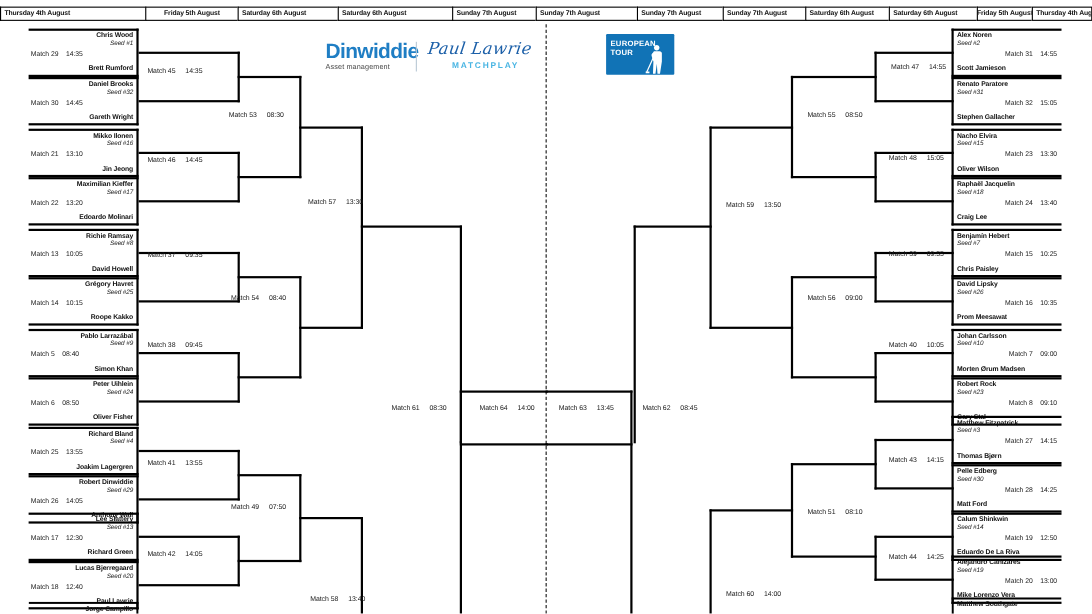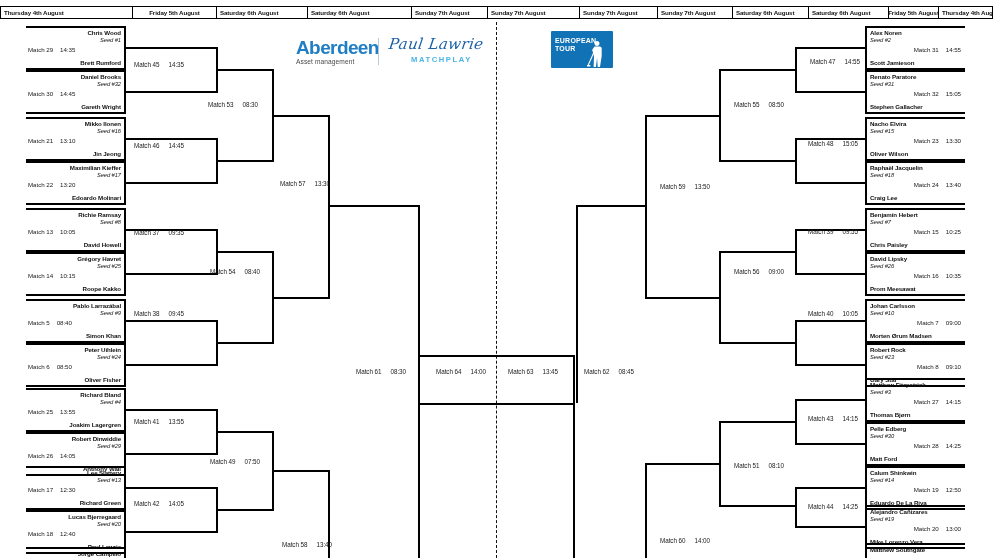--- a/index.html
+++ b/index.html
@@ -204,21 +204,21 @@
     <div class="date-cell left-al" style="width:92px">Sunday 7th August</div>
     <div class="date-cell left-al" style="width:78px">Sunday 7th August</div>
     <div class="date-cell left-al" style="width:75px">Sunday 7th August</div>
     <div class="date-cell left-al" style="width:76px">Saturday 6th August</div>
     <div class="date-cell left-al" style="width:80px">Saturday 6th August</div>
     <div class="date-cell" style="width:50px">Friday 5th August</div>
     <div class="date-cell left-al" style="width:55px">Thursday 4th August</div>
   </div>
 
   <div id="logo-aberdeen">
-    <div class="ab-word">Aberdeen</div>
+    <div class="ab-word">Dinwiddie</div>
     <div class="ab-sub">Asset management</div>
   </div>
   <div id="logo-divider"></div>
   <div id="logo-lawrie">
     <div class="sig">Paul Lawrie</div>
     <div class="mp">MATCHPLAY</div>
   </div>
   <div id="logo-et">
     <div class="et-text">
       <div>EUROPEAN</div>

